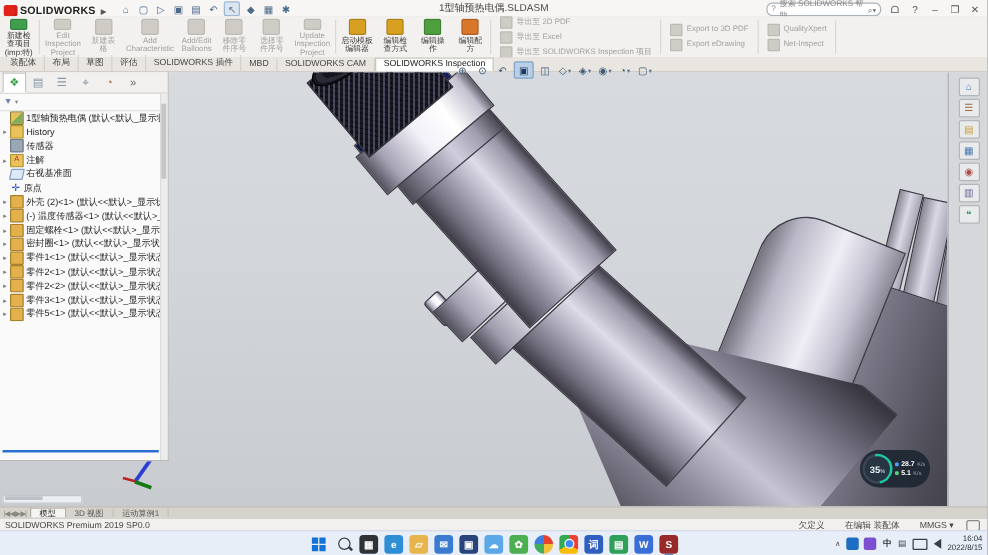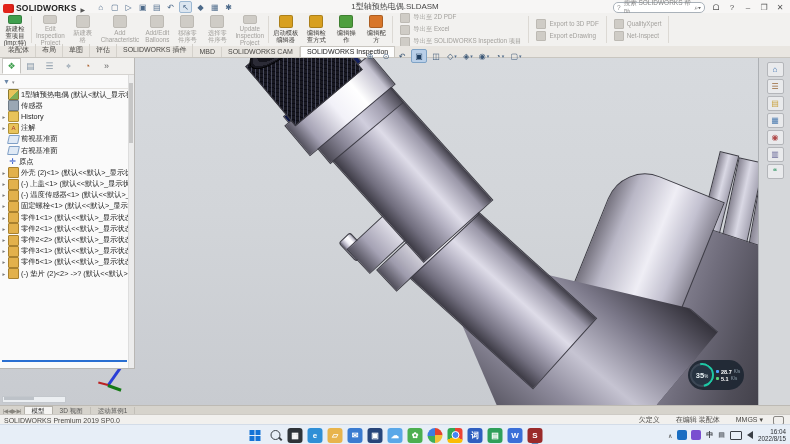--- a/index.html
+++ b/index.html
@@ -371,72 +371,67 @@
         <span data-name="filter-icon">▼</span>
           <span style="font-size:5px;color:#888;">▾</span>
       </div>
       <div class="tree-rows" id="tree-rows" data-name="feature-tree">
           <div class="trow" data-name="tree-item">
             <div class="noarr"></div>
             <div class="ticon" data-name="assembly-icon" data-t="assembly"></div>
             <span data-name="tree-item-label">1型轴预热电偶 (默认&lt;默认_显示状态-1&gt;</span>
           </div>
           <div class="trow" data-name="tree-item">
+            <div class="arr" data-name="expand-arrow-icon">▸</div>
+            <div class="ticon" data-name="folder-icon" data-t="folder"></div>
+            <span data-name="tree-item-label">History</span>
+          </div>
+          <div class="trow" data-name="tree-item">
             <div class="noarr"></div>
             <div class="ticon" data-name="sensors-icon" data-t="sensors"></div>
             <span data-name="tree-item-label">传感器</span>
           </div>
           <div class="trow" data-name="tree-item">
             <div class="arr" data-name="expand-arrow-icon">▸</div>
-            <div class="ticon" data-name="folder-icon" data-t="folder"></div>
-            <span data-name="tree-item-label">History</span>
-          </div>
-          <div class="trow" data-name="tree-item">
-            <div class="arr" data-name="expand-arrow-icon">▸</div>
             <div class="ticon" data-name="annotations-icon" data-t="annotations">A</div>
             <span data-name="tree-item-label">注解</span>
-          </div>
-          <div class="trow" data-name="tree-item">
-            <div class="noarr"></div>
-            <div class="ticon" data-name="plane-icon" data-t="plane"></div>
-            <span data-name="tree-item-label">前视基准面</span>
           </div>
           <div class="trow" data-name="tree-item">
             <div class="noarr"></div>
             <div class="ticon" data-name="plane-icon" data-t="plane"></div>
             <span data-name="tree-item-label">右视基准面</span>
           </div>
           <div class="trow" data-name="tree-item">
             <div class="noarr"></div>
             <div class="ticon" data-name="origin-icon" data-t="origin">✛</div>
             <span data-name="tree-item-label">原点</span>
           </div>
           <div class="trow" data-name="tree-item">
             <div class="arr" data-name="expand-arrow-icon">▸</div>
             <div class="ticon" data-name="part-icon" data-t="part"></div>
             <span data-name="tree-item-label">外壳 (2)&lt;1&gt; (默认&lt;&lt;默认&gt;_显示状</span>
           </div>
           <div class="trow" data-name="tree-item">
             <div class="arr" data-name="expand-arrow-icon">▸</div>
             <div class="ticon" data-name="part-icon" data-t="part"></div>
-            <span data-name="tree-item-label">(-) 上盖&lt;1&gt; (默认&lt;&lt;默认&gt;_显示状</span>
-          </div>
-          <div class="trow" data-name="tree-item">
-            <div class="arr" data-name="expand-arrow-icon">▸</div>
-            <div class="ticon" data-name="part-icon" data-t="part"></div>
             <span data-name="tree-item-label">(-) 温度传感器&lt;1&gt; (默认&lt;&lt;默认&gt;_</span>
           </div>
           <div class="trow" data-name="tree-item">
             <div class="arr" data-name="expand-arrow-icon">▸</div>
             <div class="ticon" data-name="part-icon" data-t="part"></div>
             <span data-name="tree-item-label">固定螺栓&lt;1&gt; (默认&lt;&lt;默认&gt;_显示状</span>
           </div>
           <div class="trow" data-name="tree-item">
             <div class="arr" data-name="expand-arrow-icon">▸</div>
             <div class="ticon" data-name="part-icon" data-t="part"></div>
+            <span data-name="tree-item-label">密封圈&lt;1&gt; (默认&lt;&lt;默认&gt;_显示状</span>
+          </div>
+          <div class="trow" data-name="tree-item">
+            <div class="arr" data-name="expand-arrow-icon">▸</div>
+            <div class="ticon" data-name="part-icon" data-t="part"></div>
             <span data-name="tree-item-label">零件1&lt;1&gt; (默认&lt;&lt;默认&gt;_显示状态</span>
           </div>
           <div class="trow" data-name="tree-item">
             <div class="arr" data-name="expand-arrow-icon">▸</div>
             <div class="ticon" data-name="part-icon" data-t="part"></div>
             <span data-name="tree-item-label">零件2&lt;1&gt; (默认&lt;&lt;默认&gt;_显示状态</span>
           </div>
           <div class="trow" data-name="tree-item">
             <div class="arr" data-name="expand-arrow-icon">▸</div>
             <div class="ticon" data-name="part-icon" data-t="part"></div>
@@ -444,25 +439,20 @@
           </div>
           <div class="trow" data-name="tree-item">
             <div class="arr" data-name="expand-arrow-icon">▸</div>
             <div class="ticon" data-name="part-icon" data-t="part"></div>
             <span data-name="tree-item-label">零件3&lt;1&gt; (默认&lt;&lt;默认&gt;_显示状态</span>
           </div>
           <div class="trow" data-name="tree-item">
             <div class="arr" data-name="expand-arrow-icon">▸</div>
             <div class="ticon" data-name="part-icon" data-t="part"></div>
             <span data-name="tree-item-label">零件5&lt;1&gt; (默认&lt;&lt;默认&gt;_显示状态</span>
-          </div>
-          <div class="trow" data-name="tree-item">
-            <div class="arr" data-name="expand-arrow-icon">▸</div>
-            <div class="ticon" data-name="part-icon" data-t="part"></div>
-            <span data-name="tree-item-label">(-) 垫片 (2)&lt;2&gt; -&gt;? (默认&lt;&lt;默认&gt;</span>
           </div>
           <div class="rollback" data-name="rollback-bar" style="top: 270.8px;"></div>
         </div>
       <div class="vscroll" data-name="tree-vertical-scrollbar">
           <div class="vthumb"></div>
         </div>
     </div>
 
     <div class="hscroll" data-name="tree-horizontal-scrollbar">
         <div class="hthumb"></div>

